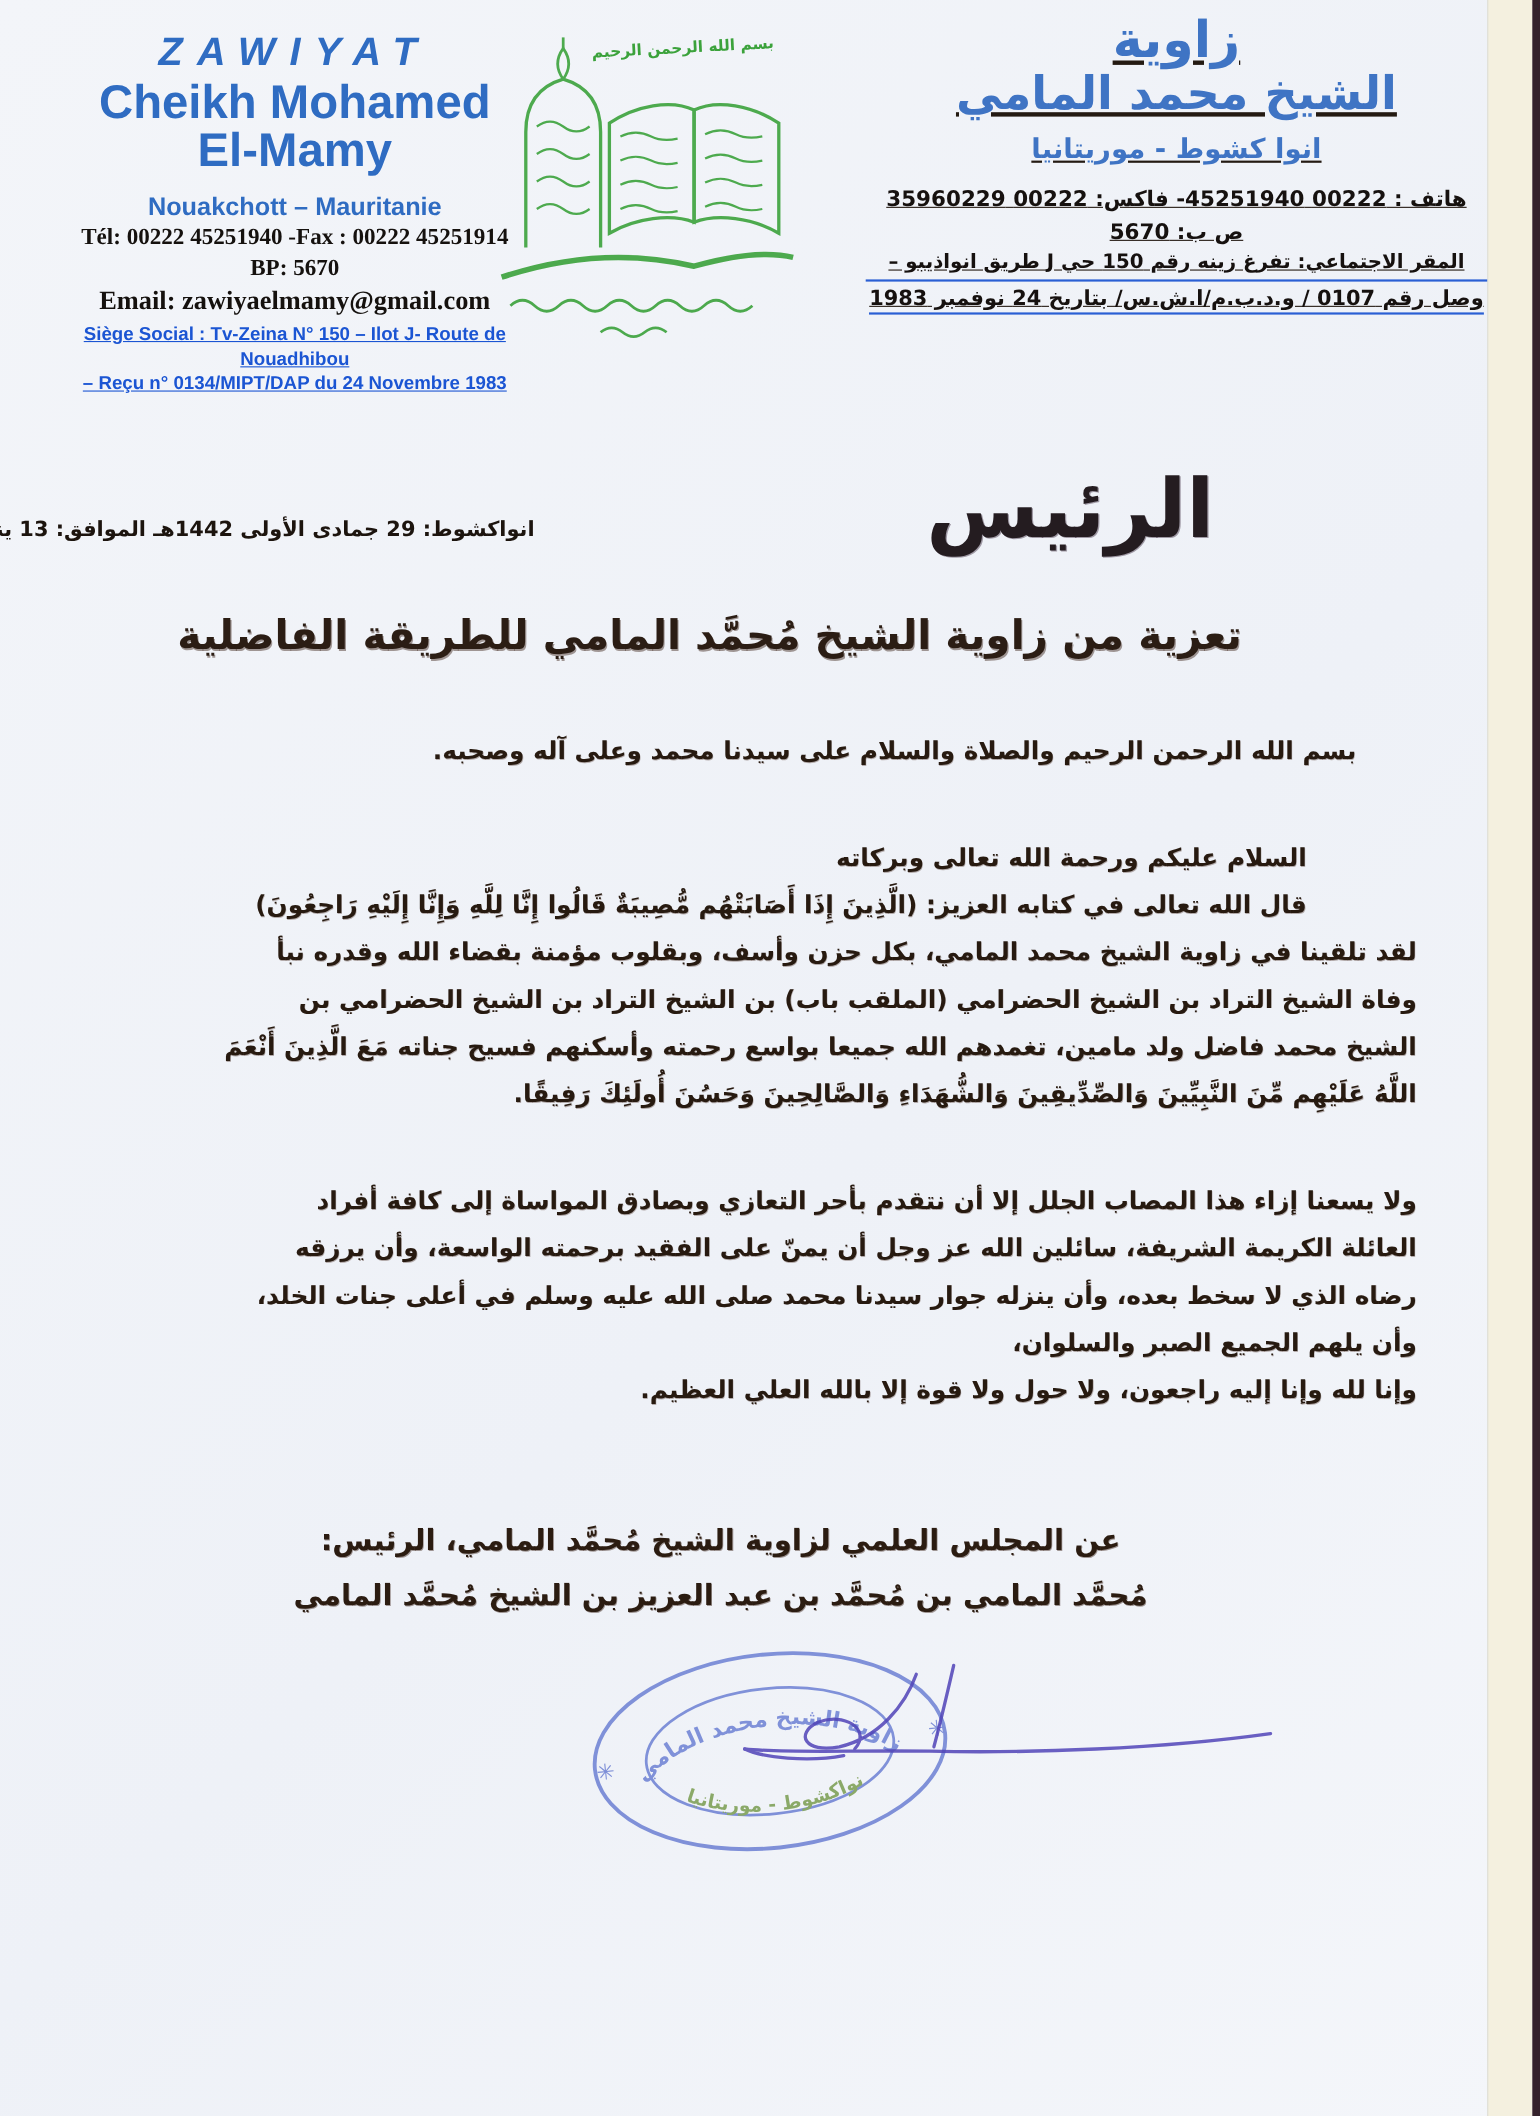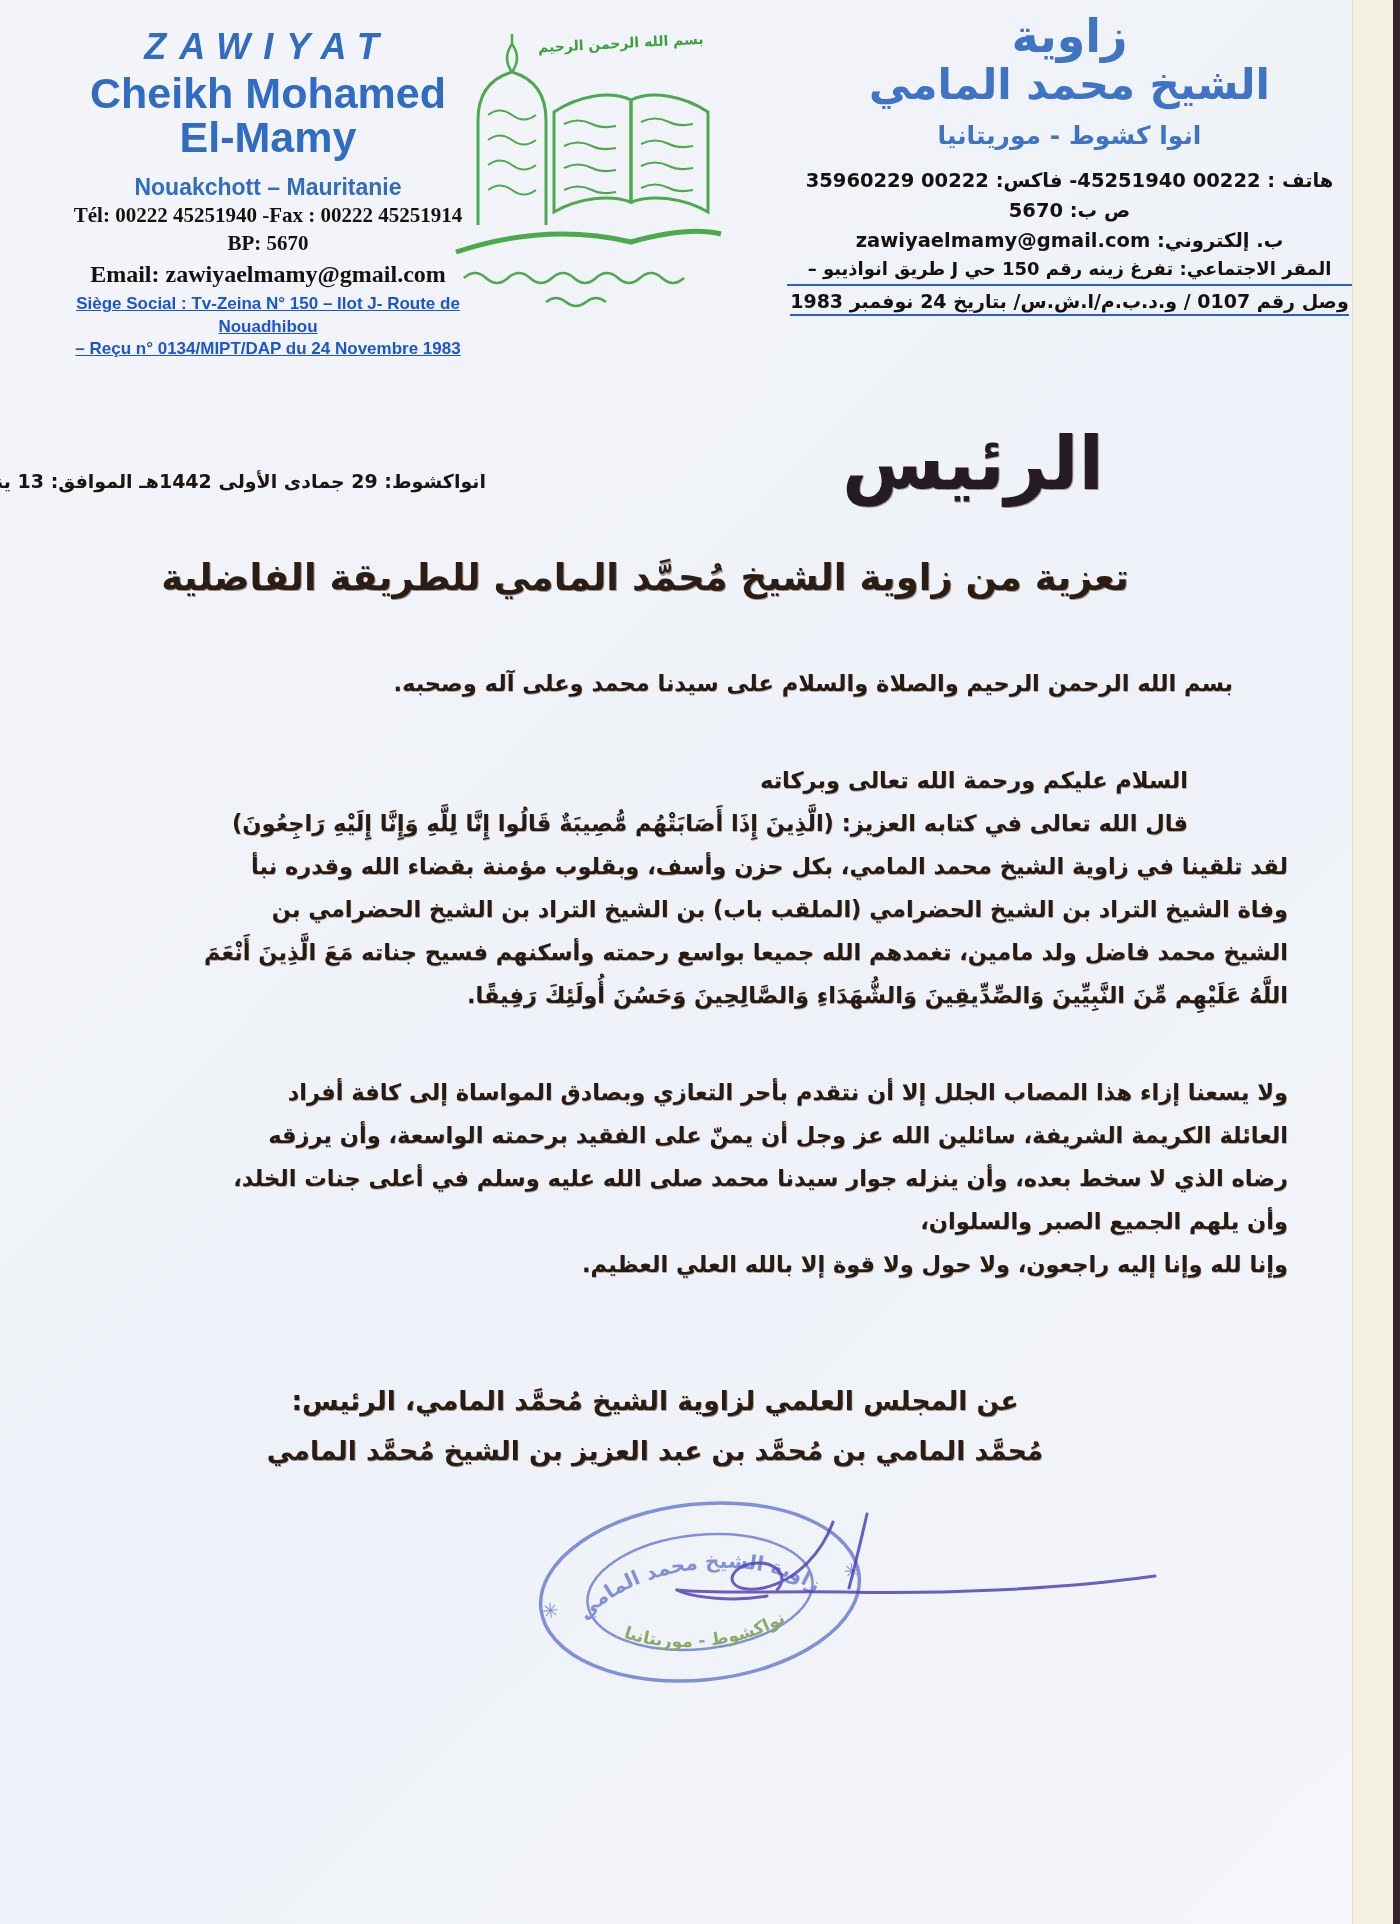--- a/index.html
+++ b/index.html
@@ -18,21 +18,21 @@
     line-height:1.02;color:#2f6cc2;margin-top:4px;}
   .org-city-en{font-family:"Liberation Sans",sans-serif;font-weight:bold;font-size:23px;
     color:#2f6cc2;margin-top:14px;}
   .fr-contact{font-family:"Liberation Serif",serif;font-weight:bold;font-size:21px;
     color:#15110e;line-height:1.35;}
   .fr-email{font-family:"Liberation Serif",serif;font-weight:bold;font-size:24px;color:#15110e;margin-top:4px;}
   .fr-addr{font-family:"Liberation Sans",sans-serif;font-weight:bold;font-size:17px;
     color:#1b55d3;text-decoration:underline;margin-top:5px;line-height:1.3;}
 
   
-  .lh-right{position:absolute;right:48px;top:12px;width:565px;text-align:center;direction:rtl;}
+  .lh-right{position:absolute;right:48px;top:12px;width:565px;text-align:center;direction:rtl;text-decoration:underline;}
   .org-ar-1{font-size:46px;font-weight:bold;color:#3f74c4;line-height:1.05;}
   .org-ar-2{font-size:42px;font-weight:bold;color:#3f74c4;line-height:1.2;}
   .org-city-ar{font-size:25px;font-weight:bold;color:#3f74c4;margin-top:10px;}
   .ar-contact{font-size:19.5px;font-weight:bold;color:#16110f;margin-top:16px;line-height:1.55;}
   .ar-addr{font-size:18px;font-weight:bold;color:#16110f;margin-top:2px;
     border-bottom:2px solid #2a5fd4;padding-bottom:5px;}
   .ar-receipt{font-size:19px;font-weight:bold;color:#16110f;margin-top:4px;}
   .ar-receipt span{border-bottom:2px solid #2a5fd4;padding-bottom:2px;}
 
   
@@ -122,21 +122,20 @@
     <text x="195" y="28" font-size="14" font-weight="bold" fill="#3ba23b" text-anchor="middle" transform="rotate(-3 195 28)">بسم الله الرحمن الرحيم</text>
   </svg>
 
   <div class="lh-right">
     <div class="org-ar-1">زاوية</div>
     <div class="org-ar-2">الشيخ محمد المامي</div>
     <div class="org-city-ar">انوا كشوط - موريتانيا</div>
     <div class="ar-contact">
       <div>هاتف : 00222 45251940- فاكس: 00222 35960229</div>
       <div>ص ب: 5670</div>
-      <div>ب. إلكتروني: zawiyaelmamy@gmail.com</div>
     </div>
     <div class="ar-addr">المقر الاجتماعي: تفرغ زينه رقم 150 حي J طريق انواذيبو –</div>
     <div class="ar-receipt">
       <span>وصل رقم 0107 / و.د.ب.م/ا.ش.س/ بتاريخ 24 نوفمبر 1983</span>
     </div>
   </div>
 
   <div class="president">الرئيس</div>
   <div class="date-line">انواكشوط: 29 جمادى الأولى 1442هـ الموافق: 13 يناير 2021م.</div>
   <div class="doc-title">تعزية من زاوية الشيخ مُحمَّد المامي للطريقة الفاضلية</div>

